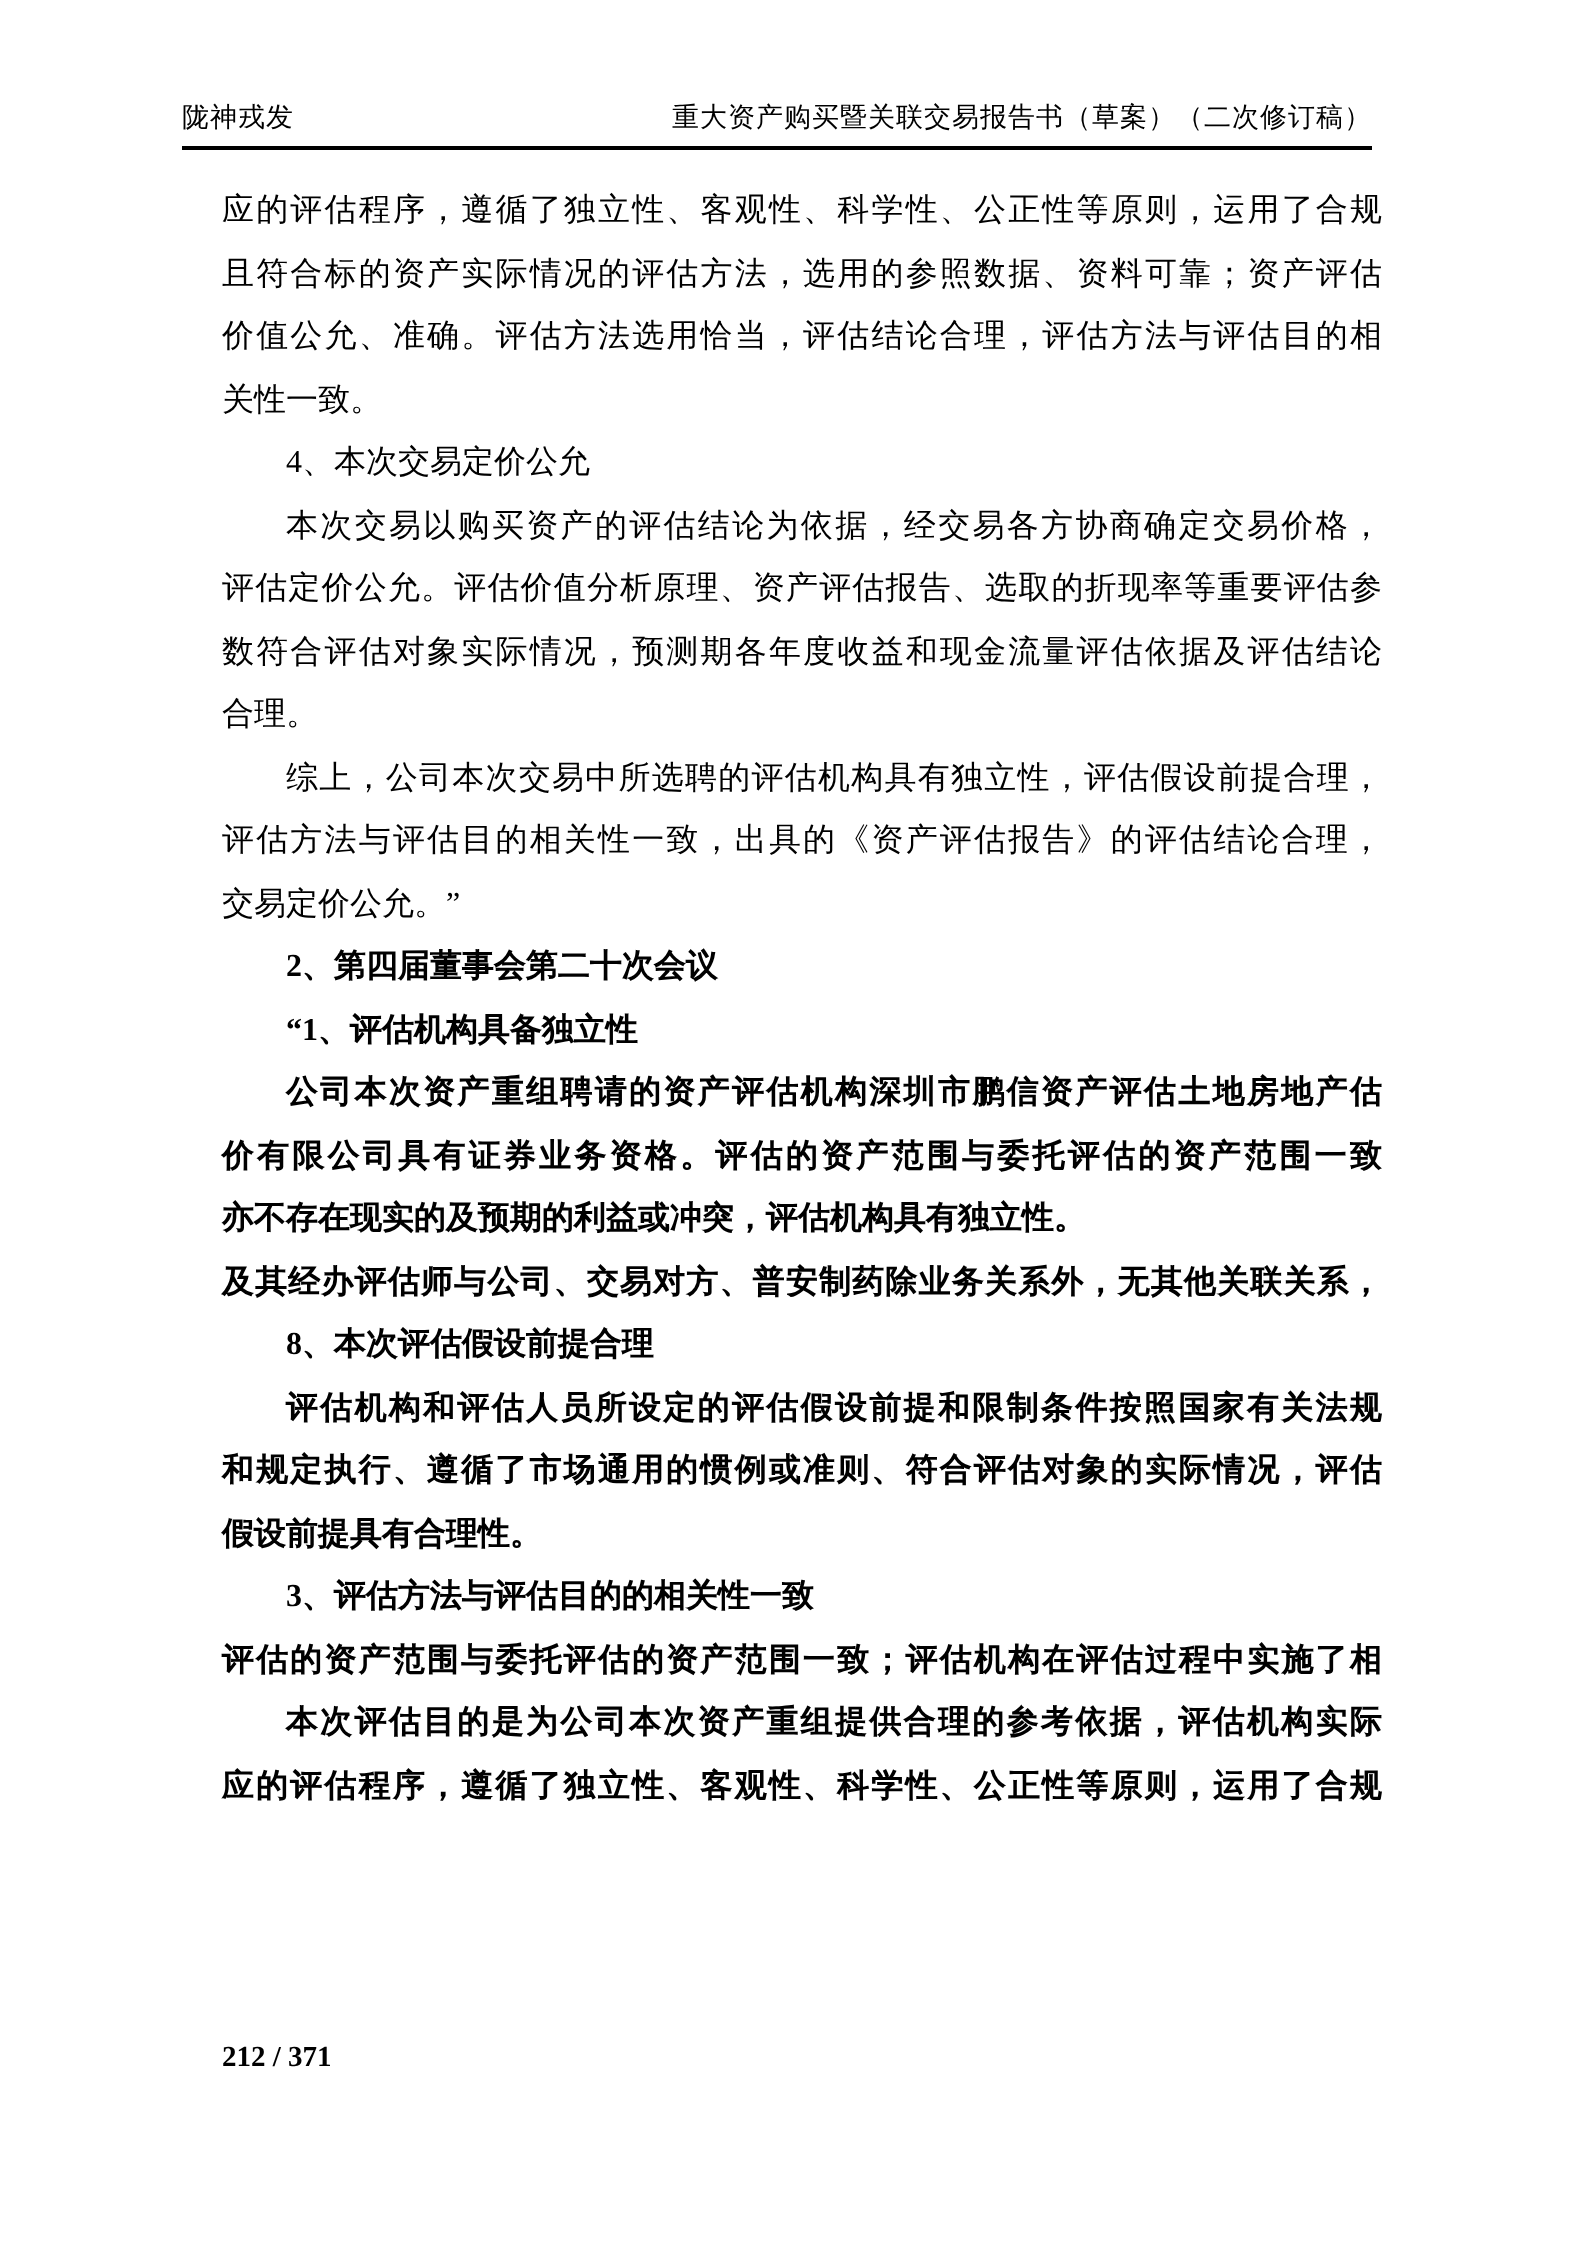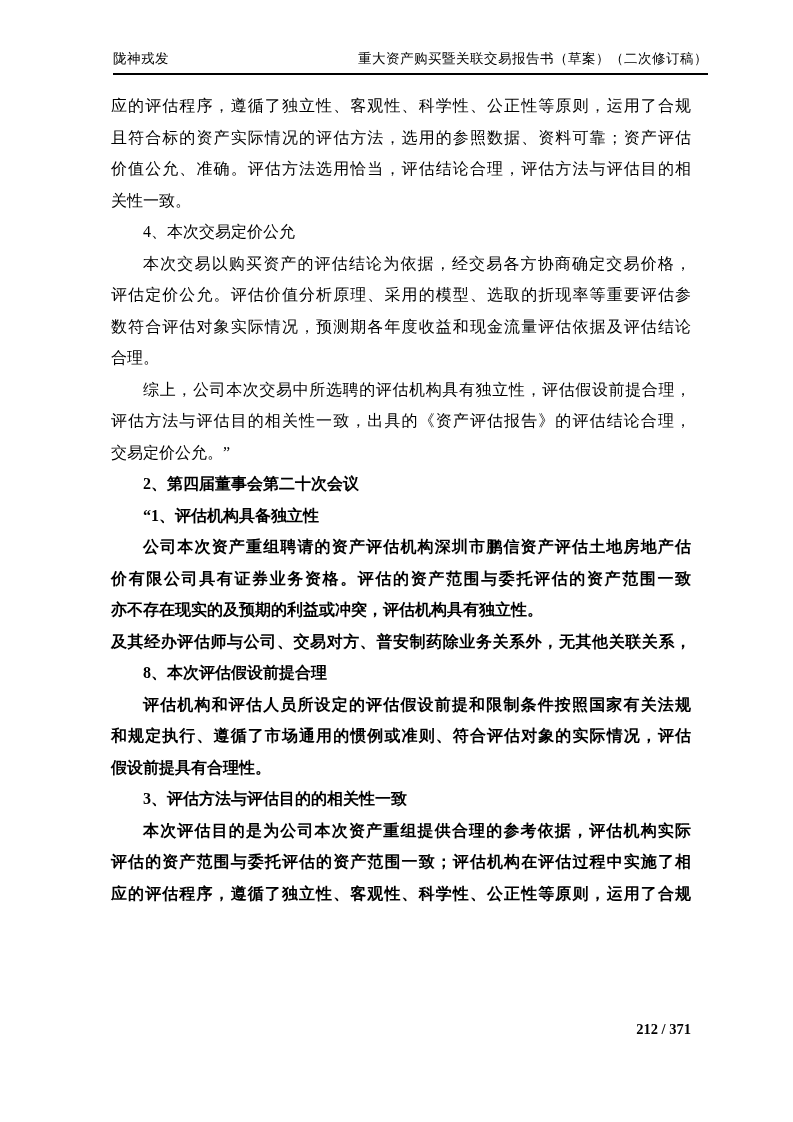--- a/index.html
+++ b/index.html
@@ -8,21 +8,21 @@
     background: #ffffff;
     color: #000000;
     font-family: "Liberation Serif", "DejaVu Serif", serif;
     position: relative;
     overflow: hidden;
   }
   .page { position: absolute; inset: 0; }
 
   .header {
     position: absolute;
-    left: 113px; top: 50px; width: 595px;
+    left: 91px; top: 50px; width: 595px;
     display: flex; justify-content: space-between; align-items: flex-end;
     font-size: 13.5px;
     padding-bottom: 5px;
     border-bottom: 2px solid #000;
     letter-spacing: 0.5px;
   }
   .header .hleft { white-space: nowrap; }
   .header .hright { white-space: nowrap; }
 
   .docbody {
@@ -34,21 +34,20 @@
   .block { margin-top: 0; }
   .block:first-child { margin-top: 0; }
   .block.bold { font-weight: bold; }
   .line { text-align: left; }
   .line.j { text-align: justify; text-align-last: justify; }
   .line.indent { text-indent: 2em; }
 
   .footer {
     position: absolute;
     left: 111px; top: 1021px; width: 580px;
-    text-align: right;
     font-weight: bold;
     font-size: 14.5px;
   }
 </style>
 </head>
 <body>
 
 <div class="page">
 
   <div class="header">
@@ -61,21 +60,21 @@
         <div class="line j">应的评估程序，遵循了独立性、客观性、科学性、公正性等原则，运用了合规</div>
         <div class="line j">且符合标的资产实际情况的评估方法，选用的参照数据、资料可靠；资产评估</div>
         <div class="line j">价值公允、准确。评估方法选用恰当，评估结论合理，评估方法与评估目的相</div>
         <div class="line">关性一致。</div>
       </div>
       <div class="block">
         <div class="line indent">4、本次交易定价公允</div>
       </div>
       <div class="block">
         <div class="line j indent">本次交易以购买资产的评估结论为依据，经交易各方协商确定交易价格，</div>
-        <div class="line j">评估定价公允。评估价值分析原理、采用的模型、选取的折现率等重要评估参</div>
+        <div class="line j">评估定价公允。评估价值分析原理、资产评估报告、选取的折现率等重要评估参</div>
         <div class="line j">数符合评估对象实际情况，预测期各年度收益和现金流量评估依据及评估结论</div>
         <div class="line">合理。</div>
       </div>
       <div class="block">
         <div class="line j indent">综上，公司本次交易中所选聘的评估机构具有独立性，评估假设前提合理，</div>
         <div class="line j">评估方法与评估目的相关性一致，出具的《资产评估报告》的评估结论合理，</div>
         <div class="line">交易定价公允。”</div>
       </div>
       <div class="block bold">
         <div class="line indent">2、第四届董事会第二十次会议</div>
@@ -94,22 +93,22 @@
       </div>
       <div class="block bold">
         <div class="line j indent">评估机构和评估人员所设定的评估假设前提和限制条件按照国家有关法规</div>
         <div class="line j">和规定执行、遵循了市场通用的惯例或准则、符合评估对象的实际情况，评估</div>
         <div class="line">假设前提具有合理性。</div>
       </div>
       <div class="block bold">
         <div class="line indent">3、评估方法与评估目的的相关性一致</div>
       </div>
       <div class="block bold">
+        <div class="line j">评估的资产范围与委托评估的资产范围一致；评估机构在评估过程中实施了相</div>
         <div class="line j indent">本次评估目的是为公司本次资产重组提供合理的参考依据，评估机构实际</div>
-        <div class="line j">评估的资产范围与委托评估的资产范围一致；评估机构在评估过程中实施了相</div>
         <div class="line j">应的评估程序，遵循了独立性、客观性、科学性、公正性等原则，运用了合规</div>
       </div>
     </div>
 
   <div class="footer">
     <span>212 / 371</span>
   </div>
 
 </div>
 

